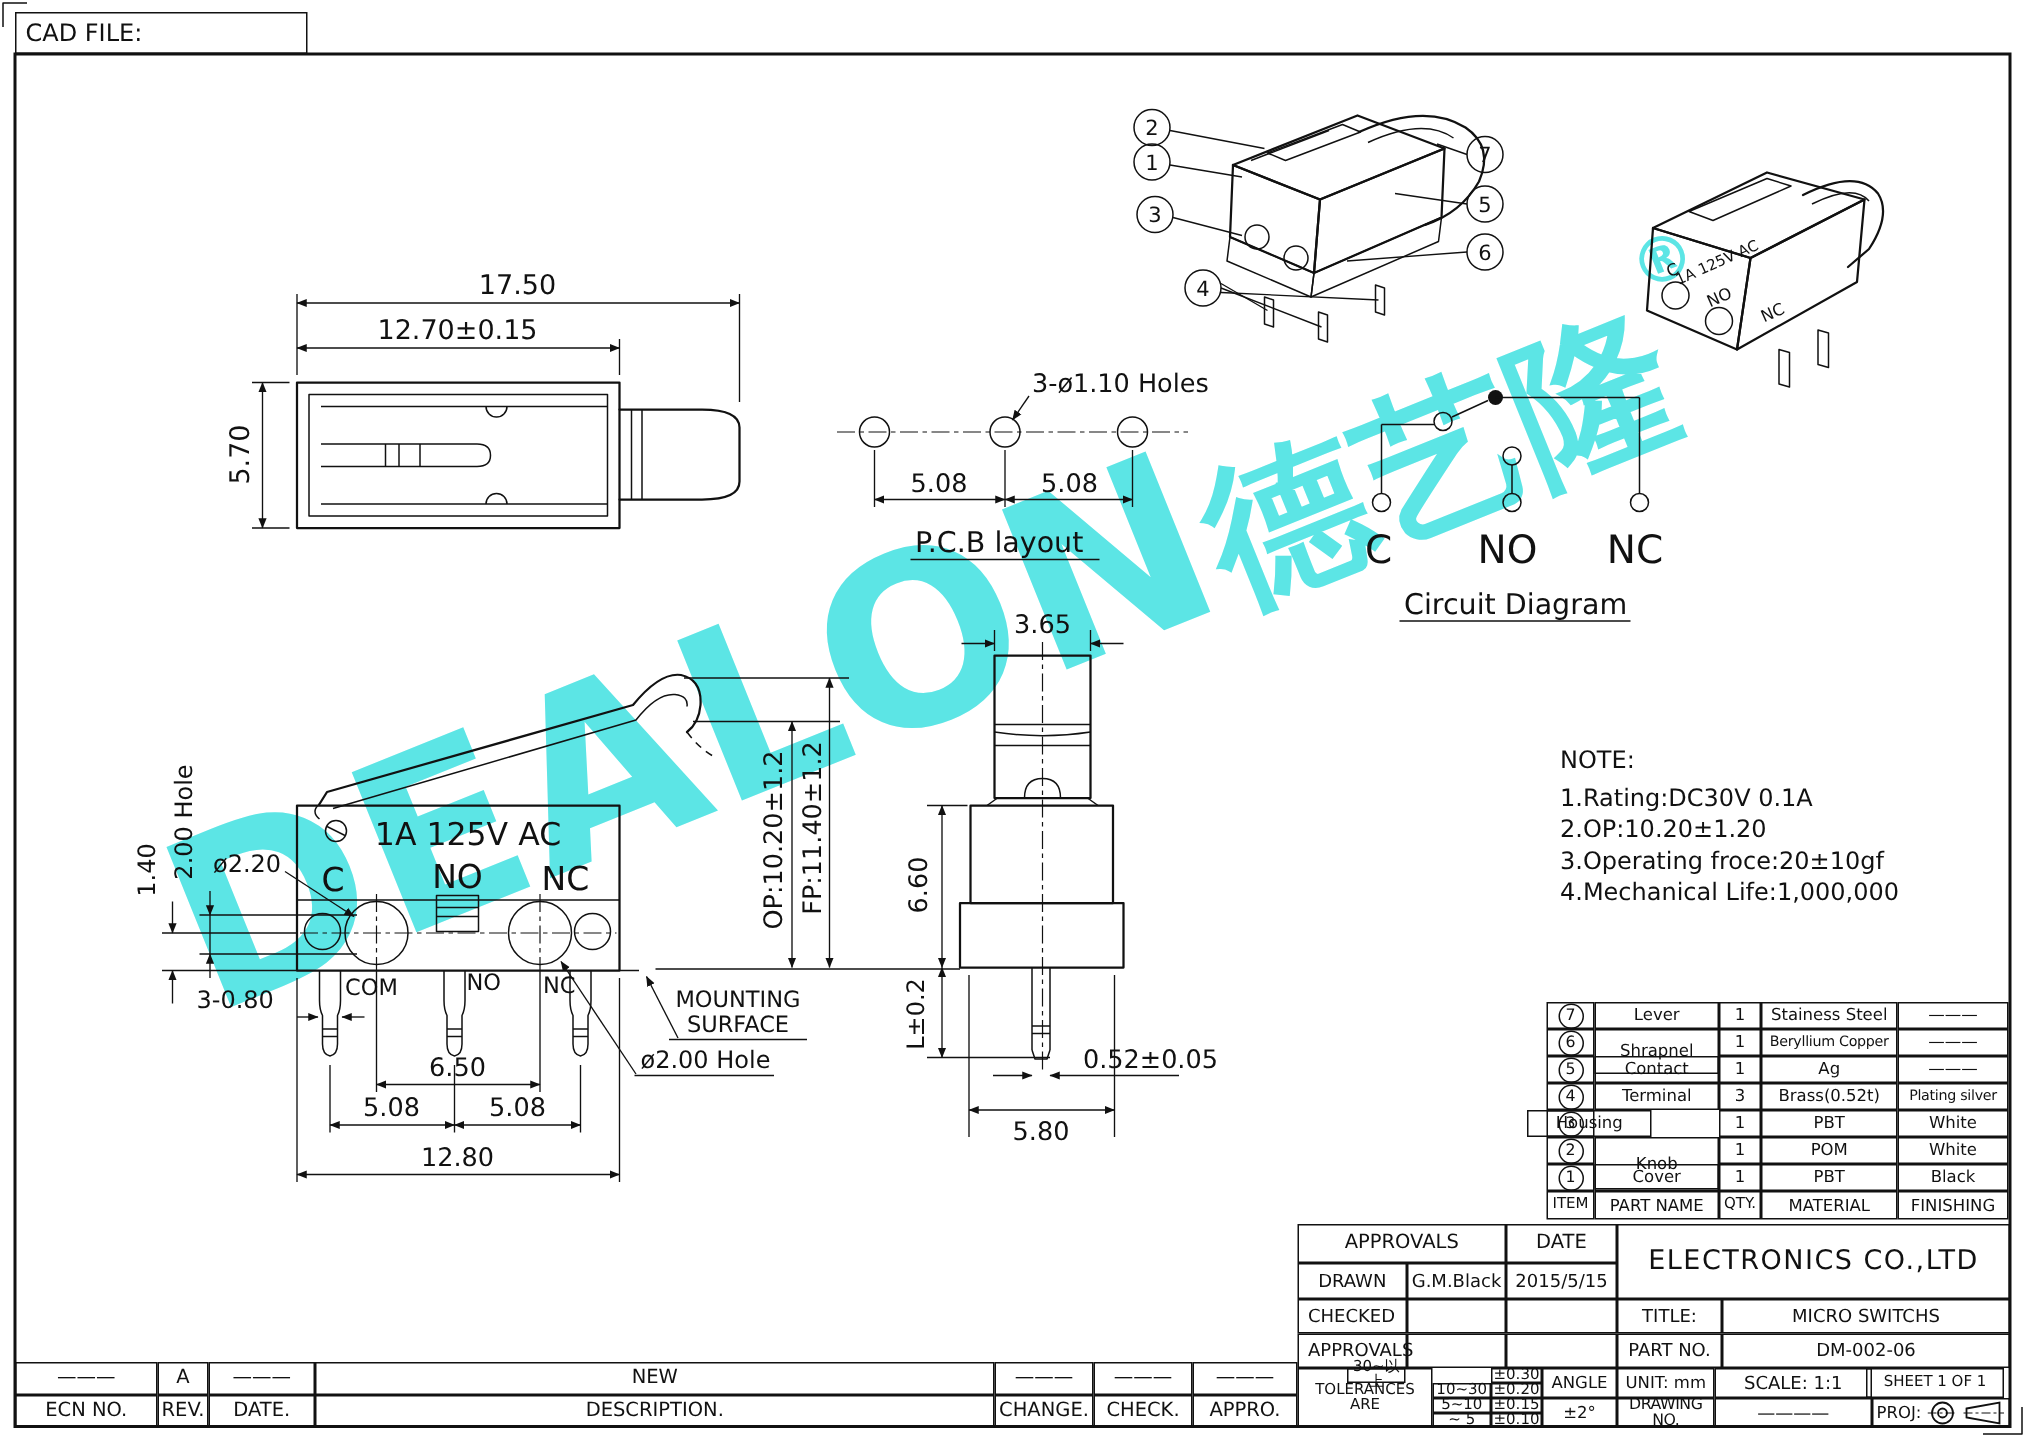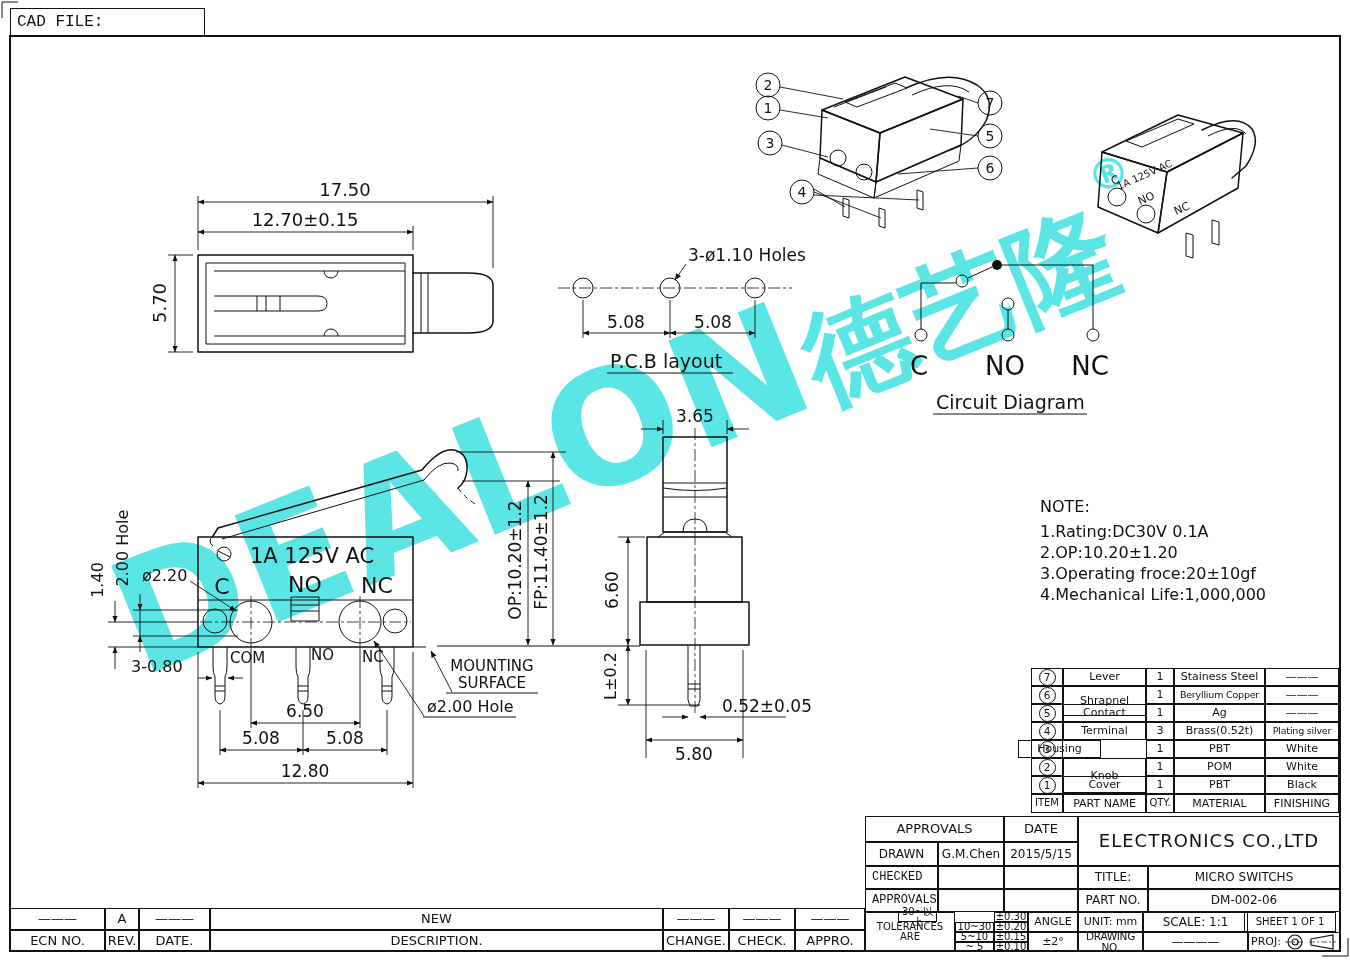--- a/index.html
+++ b/index.html
@@ -7,21 +7,21 @@
         font-family:"DejaVu Sans",sans-serif;color:#111;}
   .wm{position:absolute;left:150px;top:542px;z-index:0;white-space:nowrap;line-height:1;
       transform:rotate(-22deg);transform-origin:0 100%;font-weight:bold;color:#5ce5e5;}
   .wm .lat{font-size:158px;letter-spacing:2px;}
   .wm .cjk{font-size:108px;letter-spacing:2px;}
   .wm .reg{font-size:42px;vertical-align:90px;}
   svg.art{position:absolute;left:0;top:0;z-index:1;}
   .cell{position:absolute;z-index:2;border:1px solid #111;box-sizing:border-box;
         display:flex;align-items:center;justify-content:center;text-align:center;
         font-size:13px;line-height:1.05;background:transparent;}
-  .cell.lft{justify-content:flex-start;padding-left:6px;font-family:Liberation Mono, monospace;}
+  .cell.lft{justify-content:flex-start;padding-left:6px;}
   .f10{font-size:10px;}.f105{font-size:10.5px;letter-spacing:-0.3px;}
   .f11{font-size:11px;}.f12{font-size:12px;}.f16{font-size:16px;}
   .sm{font-size:9.5px;letter-spacing:-0.2px;}
   .circ{width:15px;height:15px;border:1.2px solid #111;border-radius:50%;
         display:flex;align-items:center;justify-content:center;font-size:10.5px;line-height:1;}
   .logo-cell{flex-direction:column;justify-content:center;gap:1px;}
   .logo-line{font-weight:bold;font-style:italic;font-size:26px;line-height:1;
              color:#fff;-webkit-text-stroke:1.3px #111;}
   .logo-line .lr{font-size:13px;-webkit-text-stroke:0.8px #111;vertical-align:10px;}
   .company-line{font-size:18px;letter-spacing:1px;}
@@ -386,21 +386,21 @@
     <div class="cell f11" style="left:1063px;top:794px;width:83px;height:19px;">PART NAME</div>
     <div class="cell f10" style="left:1146px;top:794px;width:28px;height:19px;">QTY.</div>
     <div class="cell f11" style="left:1174px;top:794px;width:91px;height:19px;">MATERIAL</div>
     <div class="cell f11" style="left:1265px;top:794px;width:74px;height:19px;">FINISHING</div>
   </div>
 
   <div>
     <div class="cell" style="left:865px;top:816px;width:139px;height:26px;">APPROVALS</div>
     <div class="cell" style="left:1004px;top:816px;width:74px;height:26px;">DATE</div>
     <div class="cell f12" style="left:865px;top:842px;width:73px;height:24px;">DRAWN</div>
-    <div class="cell f12" style="left:938px;top:842px;width:66px;height:24px;">G.M.Chen</div>
+    <div class="cell f12" style="left:938px;top:842px;width:66px;height:24px;">G.M.Black</div>
     <div class="cell f12" style="left:1004px;top:842px;width:74px;height:24px;">2015/5/15</div>
     <div class="cell lft f12" style="left:865px;top:866px;width:73px;height:23px;">CHECKED</div>
     <div class="cell" style="left:938px;top:866px;width:66px;height:23px;"></div>
     <div class="cell" style="left:1004px;top:866px;width:74px;height:23px;"></div>
     <div class="cell lft f12" style="left:865px;top:889px;width:73px;height:23px;">APPROVALS</div>
     <div class="cell" style="left:938px;top:889px;width:66px;height:23px;"></div>
     <div class="cell" style="left:1004px;top:889px;width:74px;height:23px;"></div>
 
     <div class="cell f10" style="left:865px;top:912px;width:90px;height:40px;">TOLERANCES ARE</div>
     <div class="cell f10" style="left:898px;top:912px;width:39px;height:10px;">30~以上</div>

